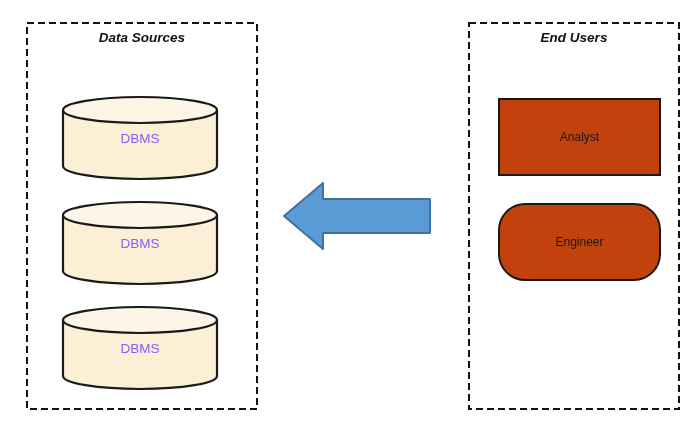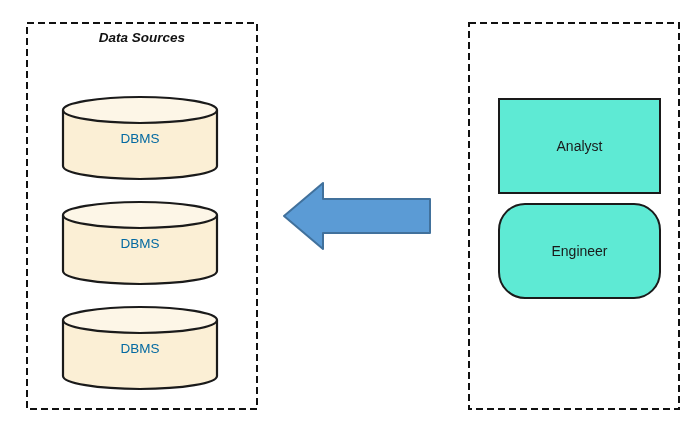--- a/index.html
+++ b/index.html
@@ -25,33 +25,33 @@
     font-style: italic;
   }
   .cyl { position: absolute; width: 160px; height: 88px; }
   .cyl svg { position: absolute; left: 0; top: 0; }
   .cyl-label {
     position: absolute;
     left: 0; right: 0;
     top: 37px;
     text-align: center;
     font-size: 13.5px;
-    color: #0369a1;
+    color: #8b5cf6;
   }
   .user-box {
     position: absolute;
     width: 163px;
-    height: 96px;
-    background: #5eead4;
+    height: 78px;
+    background: #c2410c;
     border: 2px solid #1a1a1a;
     box-sizing: border-box;
     display: flex;
     align-items: center;
     justify-content: center;
-    font-size: 14px;
+    font-size: 12px;
     color: #1a1a1a;
   }
   .arrow-svg { position: absolute; }
 </style>
 </head>
 <body>
 
 <div class="canvas">
 
   <div class="panel" style="left:26px; top:22px; width:232px; height:388px;">
@@ -86,20 +86,21 @@
   </div>
 
   <svg class="arrow-svg" style="left:281px; top:180px;" width="152" height="72" viewBox="0 0 152 72">
     <polygon points="3,36 42,3 42,19 149,19 149,53 42,53 42,69" stroke="#41719c" stroke-width="2" stroke-linejoin="round" fill="#5b9bd5"></polygon>
   </svg>
 
   <div class="panel" style="left:468px; top:22px; width:212px; height:388px;">
     <svg class="dashed-rect" width="212" height="388" viewBox="0 0 212 388">
       <rect x="1" y="1" width="210" height="386" fill="none" stroke="#111111" stroke-width="2" stroke-dasharray="7 4"></rect>
     </svg>
+    <div class="panel-title">End Users</div>
   </div>
 
   <div class="user-box" style="left:498px; top:98px;">
     <span>Analyst</span>
   </div>
 
   <div class="user-box" style="left:498px; top:203px;border-radius:27px;">
     <span>Engineer</span>
   </div>
 

